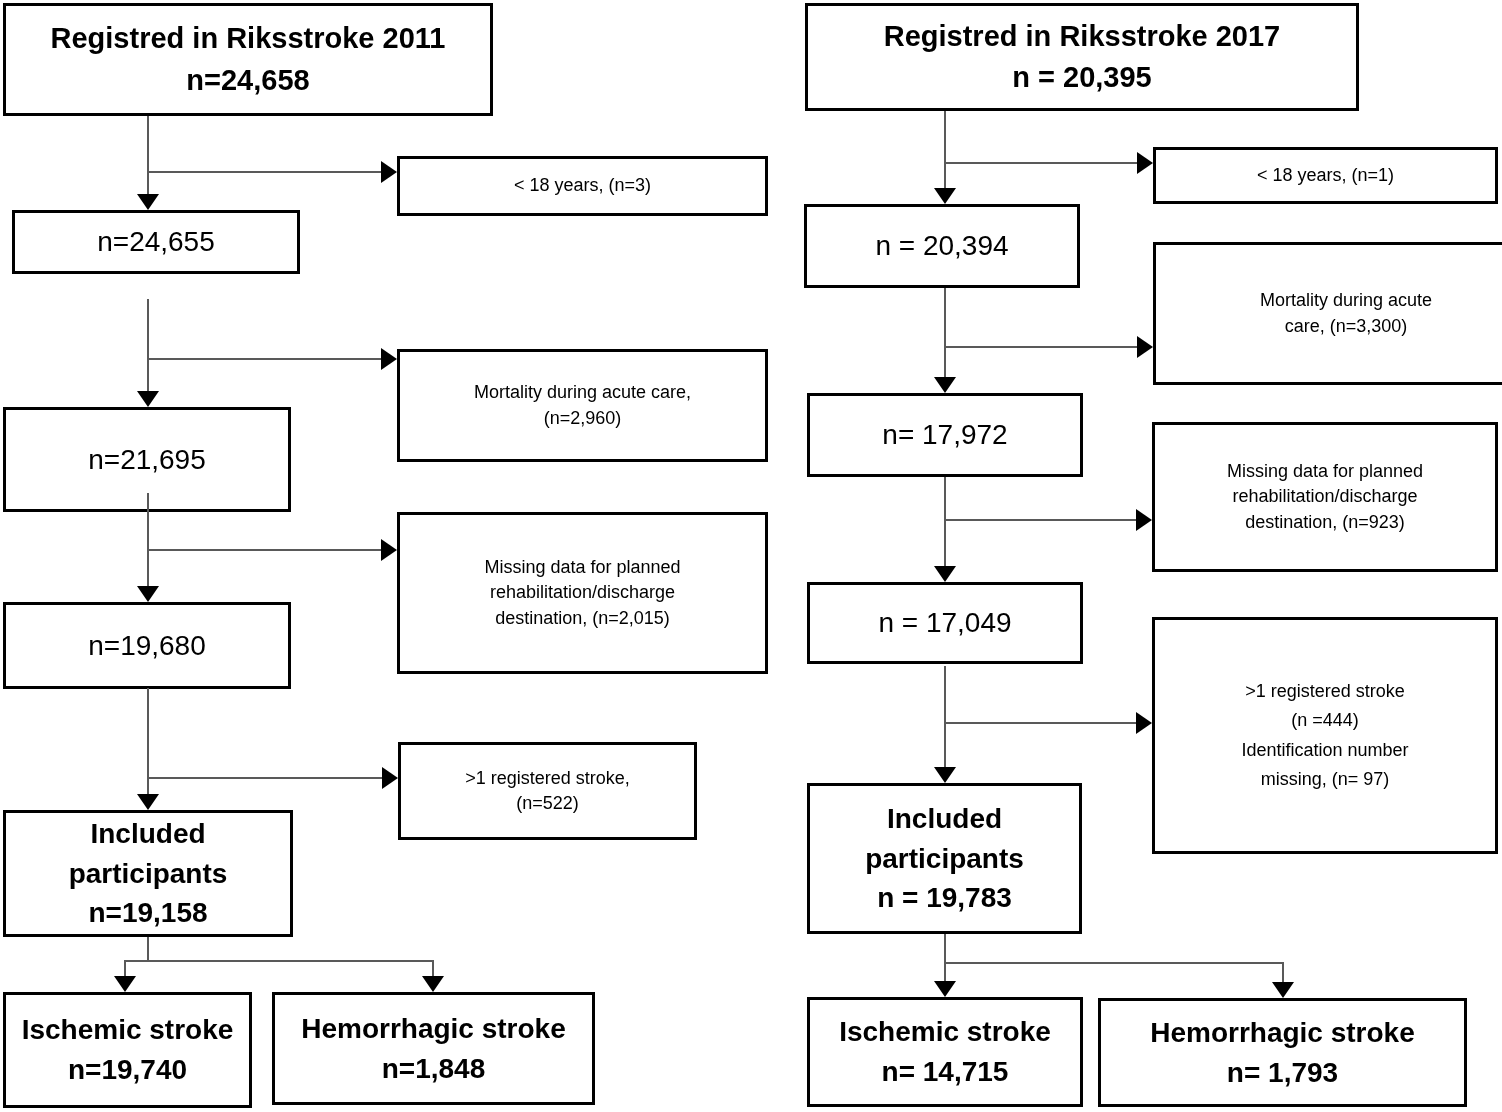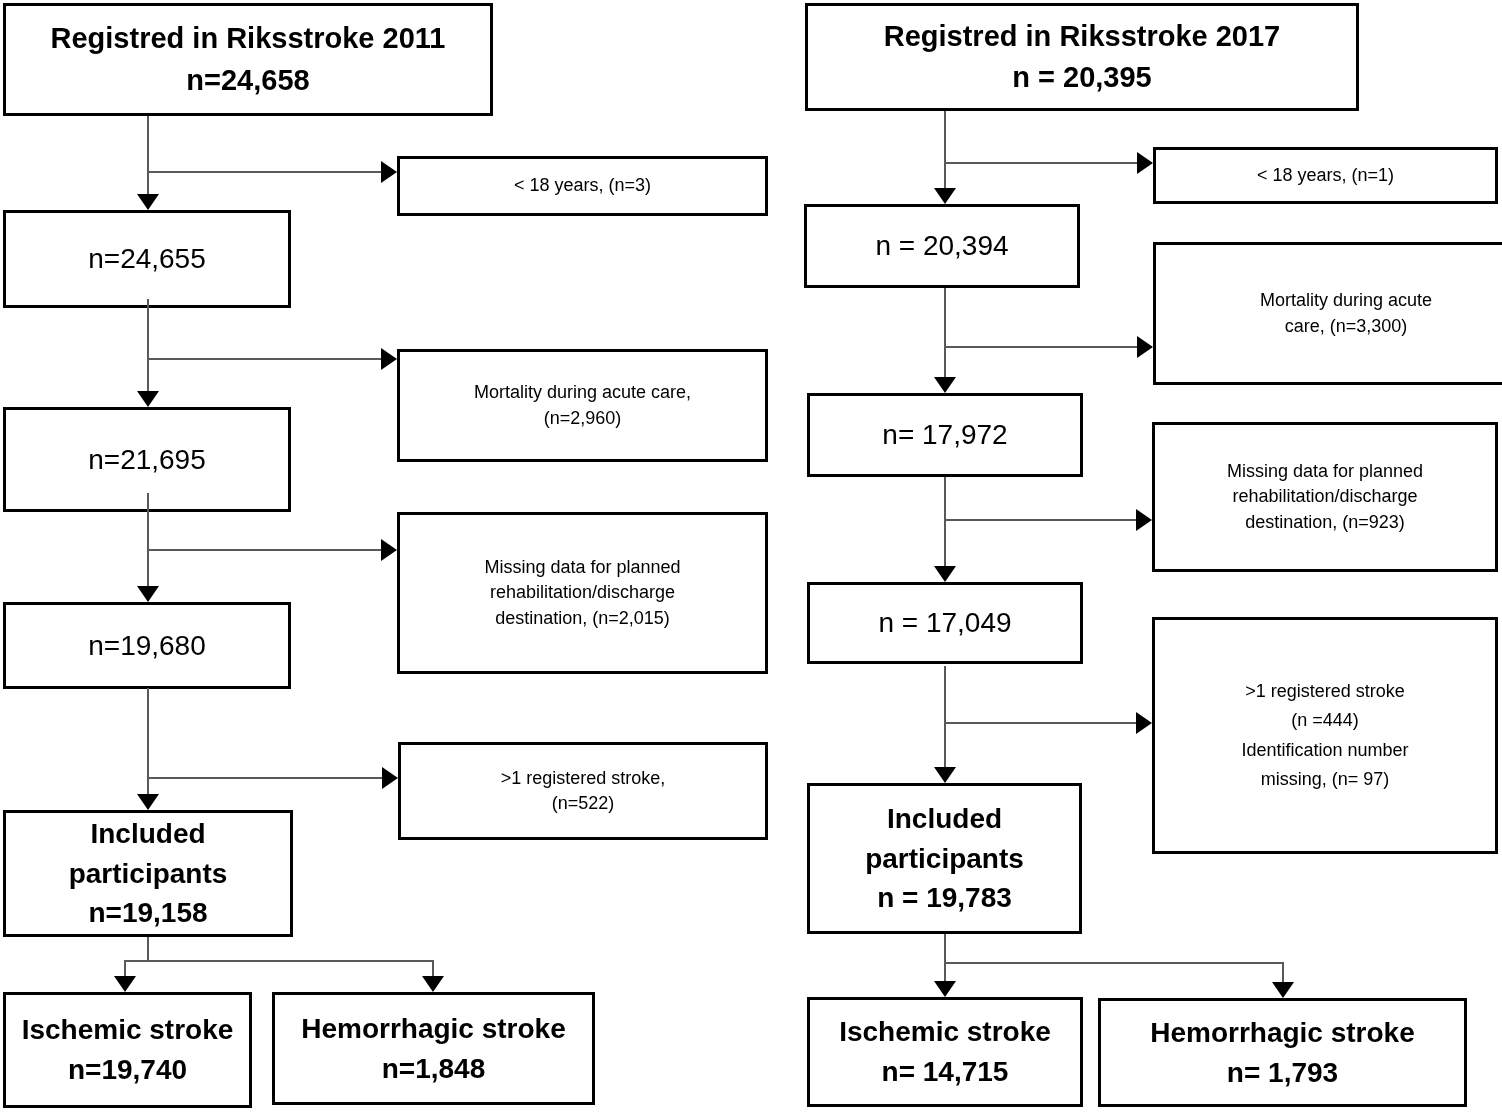--- a/index.html
+++ b/index.html
@@ -35,21 +35,21 @@
 
   <div class="box bold title" style="left:3px;top:3px;width:490px;height:113px">
     <div class="ln">Registred in Riksstroke 2011</div>
     <div class="ln">n=24,658</div>
   </div>
 
   <div class="box side" style="left:397px;top:144px;width:371px;height:60px">
     <div class="ln">&lt; 18 years, (n=3)</div>
   </div>
 
-  <div class="box" style="left:3px;top:210px;width:288px;height:98px">
+  <div class="box" style="left:12px;top:210px;width:288px;height:64px">
     <div class="ln">n=24,655</div>
   </div>
 
   <div class="box side" style="left:397px;top:337px;width:371px;height:113px">
     <div class="ln">Mortality during acute care,</div>
     <div class="ln">(n=2,960)</div>
   </div>
 
   <div class="box" style="left:3px;top:407px;width:288px;height:105px">
     <div class="ln">n=21,695</div>
@@ -58,21 +58,21 @@
   <div class="box side" style="left:397px;top:500px;width:371px;height:162px">
     <div class="ln">Missing data for planned</div>
     <div class="ln">rehabilitation/discharge</div>
     <div class="ln">destination, (n=2,015)</div>
   </div>
 
   <div class="box" style="left:3px;top:602px;width:288px;height:87px">
     <div class="ln">n=19,680</div>
   </div>
 
-  <div class="box side" style="left:398px;top:730px;width:370px;height:98px">
+  <div class="box side" style="left:398px;top:730px;width:299px;height:98px">
     <div class="ln">&gt;1 registered stroke,</div>
     <div class="ln">(n=522)</div>
   </div>
 
   <div class="box bold" style="left:3px;top:810px;width:290px;height:127px">
     <div class="ln">Included</div>
     <div class="ln">participants</div>
     <div class="ln">n=19,158</div>
   </div>
 

